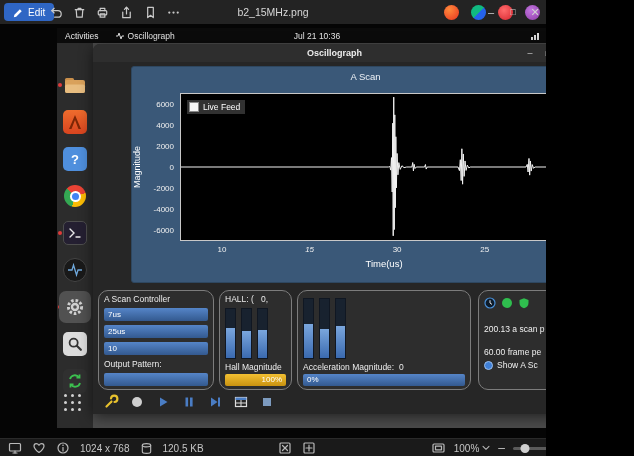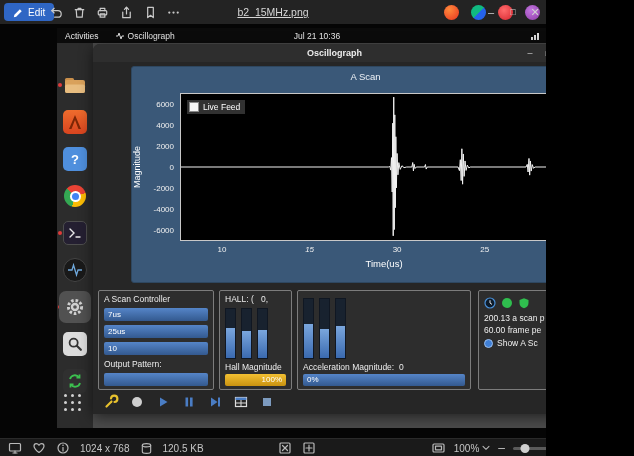--- a/index.html
+++ b/index.html
@@ -5,21 +5,21 @@
 <style>
   * { margin:0; padding:0; box-sizing:border-box; }
   body { background:#000; font-family:"Liberation Sans","DejaVu Sans",sans-serif; }
   .stage { position:relative; width:546px; height:456px; background:#1f1f1f; overflow:hidden; color:#ccc; }
 
   
   .titlebar { position:absolute; top:0; left:0; right:0; height:24px; background:#232323; }
   .edit-btn { position:absolute; left:4px; top:3px; height:18px; display:flex; align-items:center; gap:4px; padding:0 9px; background:#2f66c4; border-radius:4px; color:#fff; font-size:10px; cursor:default; }
   .tb-icon { position:absolute; top:2px; width:21px; height:20px; display:flex; align-items:center; justify-content:center; border-radius:4px; }
   .tb-icon svg { stroke:#c9c9c9; fill:none; stroke-width:1.3; stroke-linecap:round; stroke-linejoin:round; }
-  .filename { position:absolute; left:50%; top:0; height:24px; transform:translateX(-50%); display:flex; align-items:center; font-size:10.5px; color:#d6d6d6; white-space:nowrap;text-decoration:underline; }
+  .filename { position:absolute; left:50%; top:0; height:24px; transform:translateX(-50%); display:flex; align-items:center; font-size:10.5px; color:#d6d6d6; white-space:nowrap; }
   .app-badge { position:absolute; top:5px; width:15px; height:15px; border-radius:50%; }
   .winctl { position:absolute; top:0; width:22px; height:24px; display:flex; align-items:center; justify-content:center; font-size:11px; color:#d2d2d2; }
 
   
   .viewer { position:absolute; top:24px; left:0; width:634px; height:414px; background:#050505; }
   .shot { position:absolute; left:57px; top:4px; width:520px; height:400px; background:#4b4b4b; overflow:hidden; }
 
   
   .gnomebar { position:absolute; top:0; left:0; right:0; height:15px; background:#0b0b0b; color:#e8e8e8; font-size:8.5px; }
   .gb-left { position:absolute; left:8px; top:0; height:15px; display:flex; align-items:center; gap:16px; }
@@ -59,35 +59,35 @@
   .ytick { position:absolute; right:3px; transform:translateY(-50%); font-size:8px; color:#f0f0f0; }
   .x-ticks { position:absolute; left:48px; top:178px; width:408px; height:10px; }
   .xtick { position:absolute; transform:translateX(-50%); font-size:8px; color:#f0f0f0; }
   .xlabel { position:absolute; left:48px; top:191px; width:408px; text-align:center; font-size:9.5px; color:#fff; }
   .livefeed { position:absolute; left:6px; top:6px; display:flex; align-items:center; gap:4px; background:rgba(90,90,90,.55); padding:2px 5px 2px 2px; z-index:2; }
   .checkbox { width:10px; height:10px; background:#f5f5f5; border:1px solid #8a8a8a; }
   .livefeed span { font-size:8.5px; color:#fff; }
 
   
   .ctlrow { position:absolute; left:5px; top:246px; width:473px; height:100px; }
-  .group { position:absolute; top:0; height:100px; border:1px solid #7c7c7c; border-radius:2px; background:#2d2d2d; display:flex; flex-direction:column; padding:3px 5px; overflow:hidden; }
+  .group { position:absolute; top:0; height:100px; border:1px solid #7c7c7c; border-radius:10px; background:#2d2d2d; display:flex; flex-direction:column; padding:3px 5px; overflow:hidden; }
   .group-title { font-size:8.5px; color:#ececec; white-space:pre; }
   .hbar { height:13px; margin-top:4px; background:linear-gradient(#5585c8,#33598f); border-radius:2px; color:#fff; font-size:8px; line-height:13px; padding-left:4px; white-space:pre; }
   .small-label { font-size:8.5px; color:#ececec; margin-top:4px; white-space:pre; }
   .meters { flex:1; display:flex; gap:5px; align-items:flex-end; margin:4px 0 3px; }
   .meter { width:11px; height:100%; background:#18222f; border:1px solid #101722; position:relative; }
   .meter-fill { position:absolute; bottom:0; left:0; right:0; background:linear-gradient(#7aa6dd,#3a6ab0); }
   .prog { height:12px; background:#3c3c3c; border-radius:2px; position:relative; overflow:hidden; margin-top:2px; }
   .prog-fill { position:absolute; left:0; top:0; bottom:0; }
   .prog-fill.amber { background:linear-gradient(#f2c032,#c89210); }
   .prog-fill.blue { background:linear-gradient(#5585c8,#33598f); }
   .prog-text { position:absolute; top:0; line-height:12px; font-size:8px; color:#fff; }
   .prog-text.right { right:4px; } .prog-text.left { left:4px; }
   .stat-icons { display:flex; gap:5px; margin:3px 0 2px; }
-  .stat-line { font-size:8.5px; color:#f0f0f0; white-space:nowrap; margin-top:2px; }
+  .stat-line { font-size:8.5px; color:#f0f0f0; white-space:nowrap; margin-top:13px; }
   .radio-row { display:flex; align-items:center; gap:4px; margin-top:3px; }
   .radio { width:9px; height:9px; border-radius:50%; background:#3f7fd6; border:1px solid #9cc0ee; }
 
   
   .transport { position:absolute; left:10px; top:350px; height:16px; display:flex; gap:10px; align-items:center; }
   .t-icon { width:16px; height:16px; display:flex; align-items:center; justify-content:center; }
 
   
   .statusbar { position:absolute; left:0; bottom:0; width:634px; height:18px; background:#1a1a1a; border-top:1px solid #2a2a2a; font-size:10px; color:#c6c6c6; }
   .sb-left { position:absolute; left:8px; top:0; height:18px; display:flex; align-items:center; gap:10px; white-space:nowrap; }

